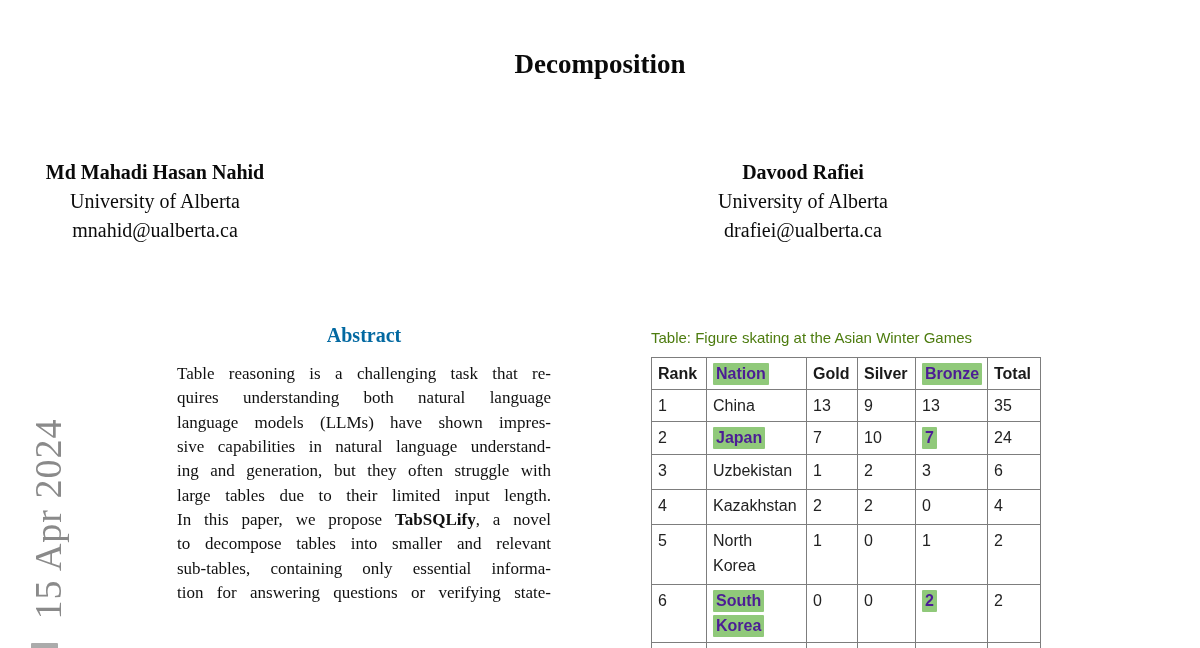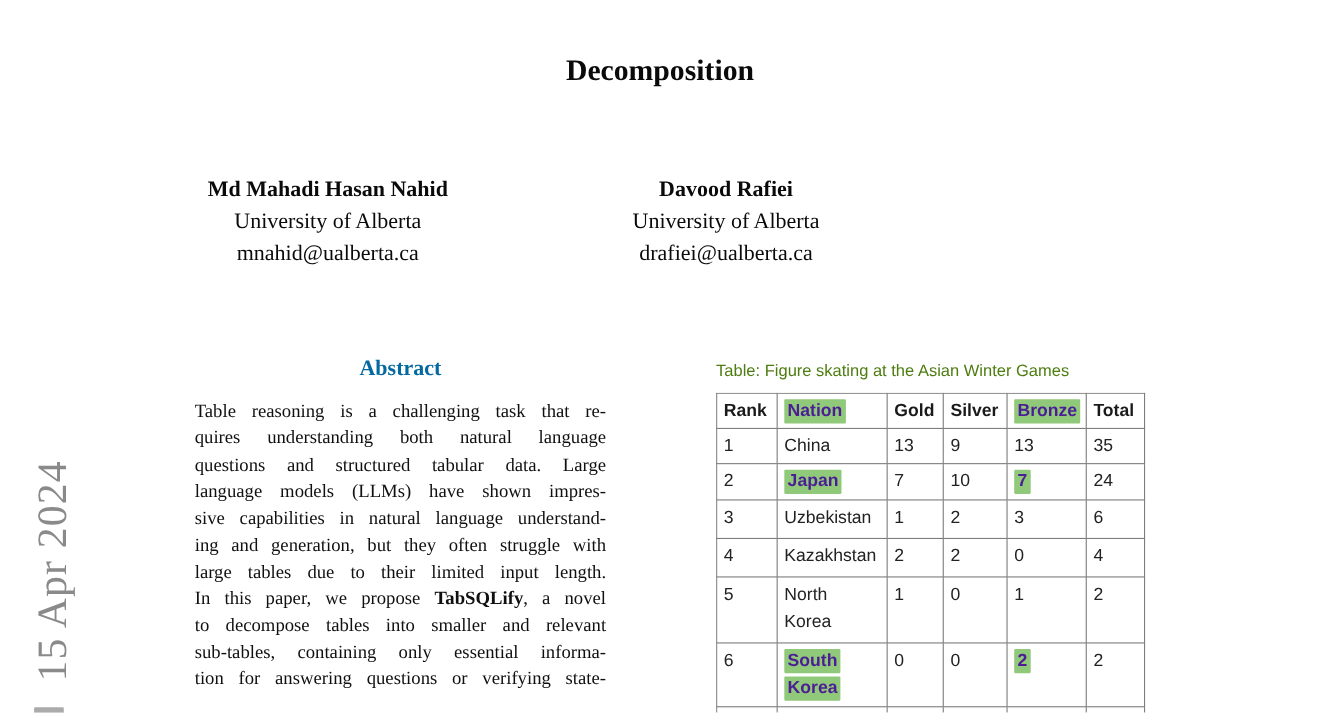--- a/index.html
+++ b/index.html
@@ -7,21 +7,21 @@
     position:relative; width:1200px; height:648px; background:#ffffff;
     overflow:hidden; font-family:"Liberation Serif", serif; color:#111;
   }
 
   
   .title-block { position:absolute; top:48px; left:0; width:1200px; text-align:center; }
   .title-line { font-size:27px; font-weight:bold; line-height:33px; color:#0a0a0a; }
 
   
   .authors-row { position:absolute; top:158px; left:0; width:958px;
-                 display:flex; justify-content:center; gap:52px; }
+                 display:flex; justify-content:space-between; gap:52px; }
   .author-block { width:310px; text-align:center; font-size:20px; line-height:29px; color:#0a0a0a; }
   .author-name { font-weight:bold; }
 
   
   .abstract-heading { position:absolute; top:324px; left:177px; width:374px;
                       text-align:center; font-size:20px; font-weight:bold; color:#0369a1; }
   .abstract-body { position:absolute; top:362px; left:177px; width:374px; font-size:17px; color:#101010; }
   .abs-line { height:24.35px; line-height:24.35px; text-align:justify; text-align-last:justify;
               white-space:normal; overflow:visible; }
 
@@ -66,21 +66,20 @@
         <div class="author-name">Davood Rafiei</div>
         <div>University of Alberta</div>
         <div>drafiei@ualberta.ca</div>
       </div>
     </div>
 
   <div class="abstract-heading">Abstract</div>
   <div class="abstract-body">
       <div class="abs-line">Table reasoning is a challenging task that re-</div>
       <div class="abs-line">quires understanding both natural language</div>
-      <div class="abs-line">questions and structured tabular data. Large</div>
       <div class="abs-line">language models (LLMs) have shown impres-</div>
       <div class="abs-line">sive capabilities in natural language understand-</div>
       <div class="abs-line">ing and generation, but they often struggle with</div>
       <div class="abs-line">large tables due to their limited input length.</div>
       <div class="abs-line">In this paper, we propose <b>TabSQLify</b>, a novel</div>
       <div class="abs-line">to decompose tables into smaller and relevant</div>
       <div class="abs-line">sub-tables, containing only essential informa-</div>
       <div class="abs-line">tion for answering questions or verifying state-</div>
     </div>
 

